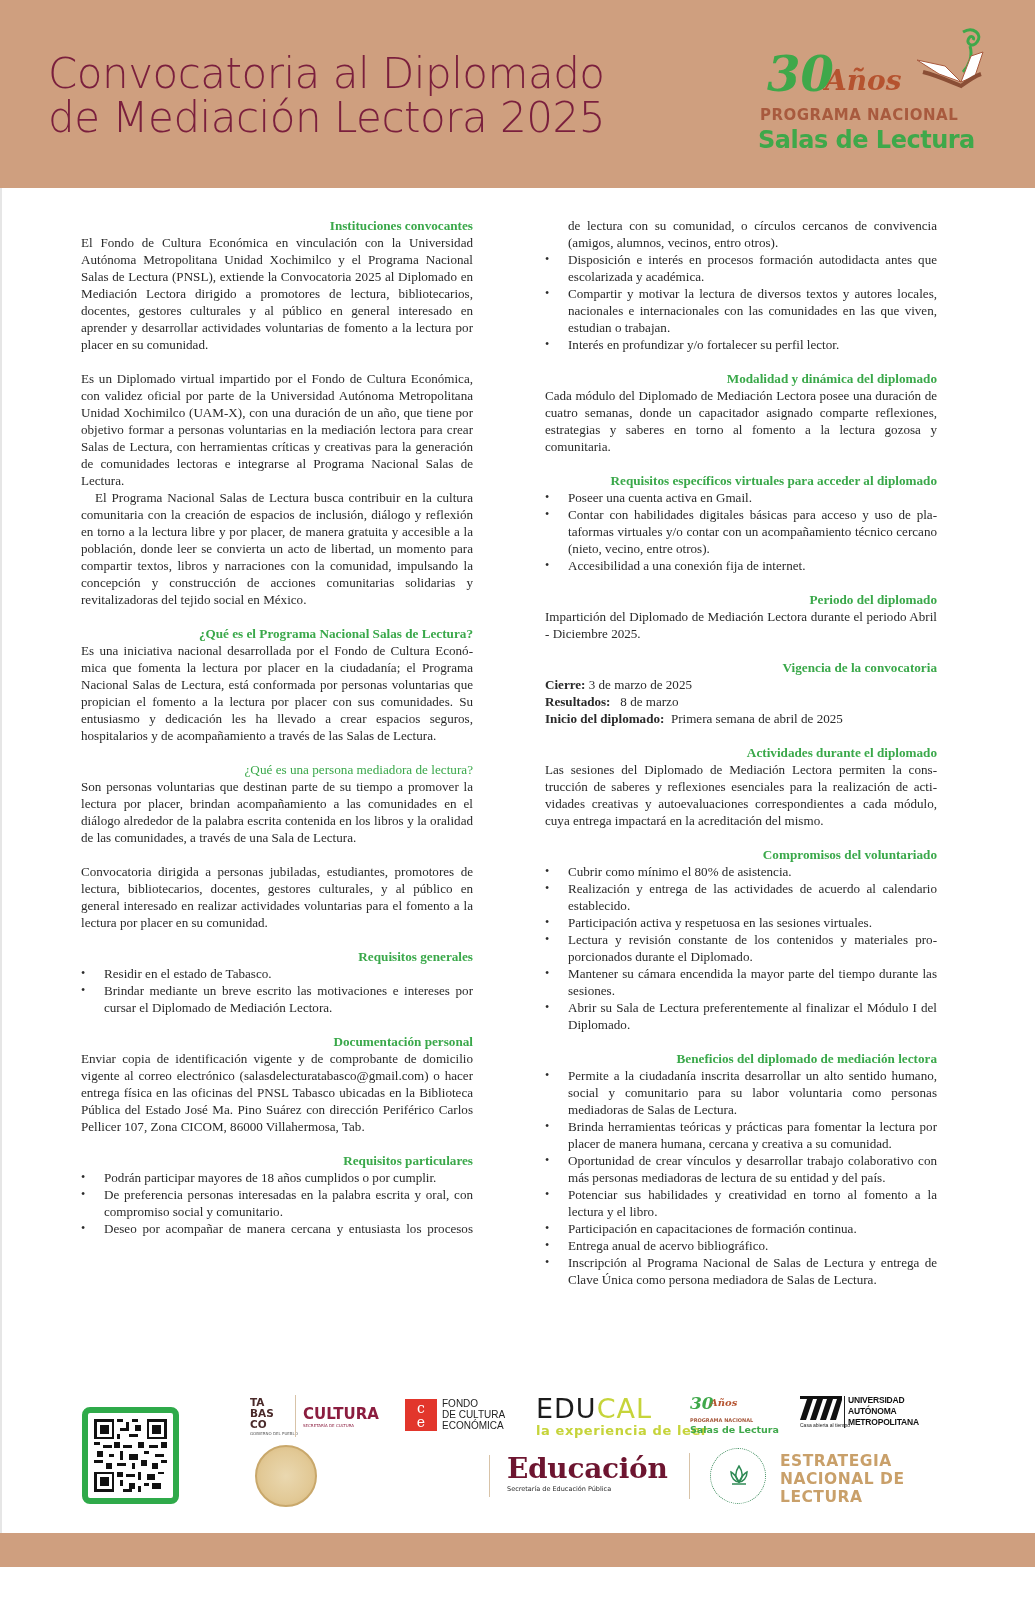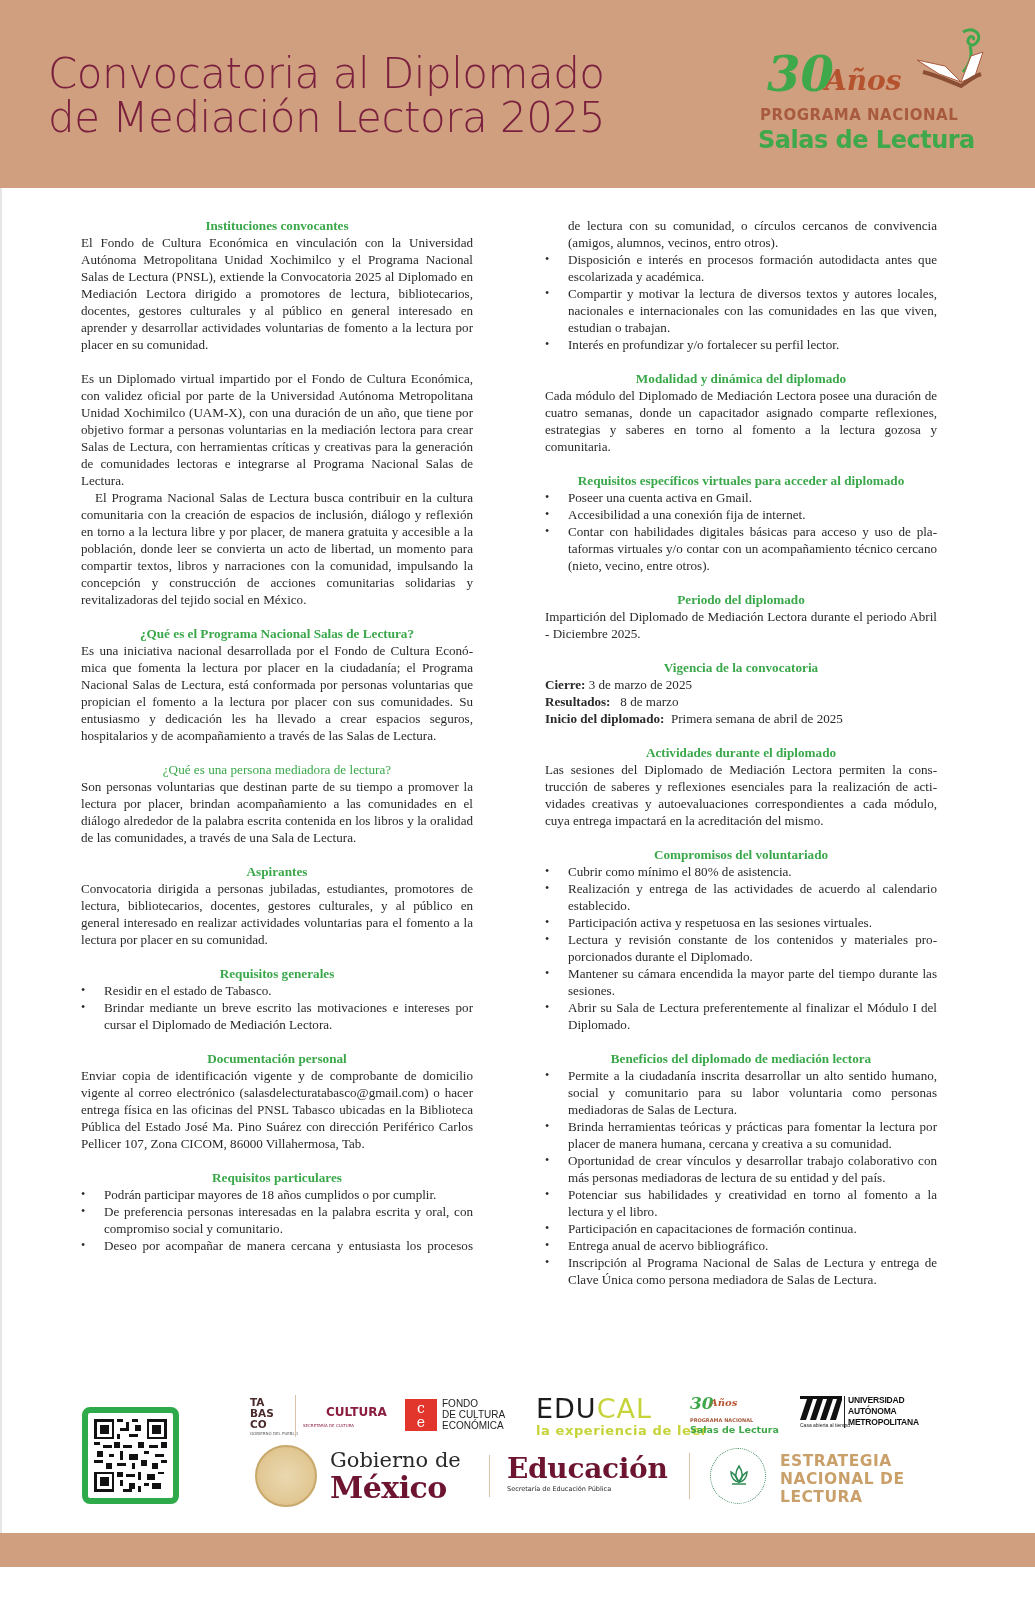--- a/index.html
+++ b/index.html
@@ -14,40 +14,40 @@
   .pnsl-30 { position: absolute; left: 7px; top: 20px; font-family: "DejaVu Serif", serif; font-style: italic; font-weight: bold; font-size: 48px; color: #3fa84a; line-height: 56px; }
   .pnsl-anos { position: absolute; left: 65px; top: 38px; font-family: "DejaVu Serif", serif; font-style: italic; font-weight: bold; font-size: 28px; color: #b5532f; }
   .pnsl-book { position: absolute; left: 155px; top: 0px; width: 70px; height: 70px; }
   .pnsl-prog { position: absolute; left: 0; top: 80px; font-family: "DejaVu Sans", sans-serif; font-weight: bold; font-size: 15px; color: #a85a3e; letter-spacing: 0.5px; white-space: nowrap; }
   .pnsl-salas { position: absolute; left: -2px; top: 100px; font-family: "DejaVu Sans", sans-serif; font-weight: bold; font-size: 24px; color: #3fa84a; white-space: nowrap; letter-spacing: -0.5px; }
 
   .col { position: absolute; top: 217px; width: 392px; font-size: 13.1px; line-height: 17px; text-align: justify; }
   .col-left { left: 81px; }
   .col-right { left: 545px; }
   .section { margin-bottom: 17px; }
-  .sec-title { color: #3aa84a; font-weight: bold; font-size: 13.2px; line-height: 17px; text-align: center; }
+  .sec-title { color: #3aa84a; font-weight: bold; font-size: 13.2px; line-height: 17px; text-align: right; }
   .sec-title.light { font-weight: normal; }
   p.body { text-align: justify; hyphens: manual; }
   p.indent { text-indent: 14px; }
   ul.bul { list-style: none; }
   ul.bul li { position: relative; padding-left: 23px; text-align: justify; }
   ul.bul li::before { content: "•"; position: absolute; left: 0; top: 0; font-size: 12px; }
   .cont { text-align: justify; padding-left: 23px; }
   .kv b { font-weight: bold; }
 
   .footer-logos { position: absolute; left: 0; top: 1385px; width: 1035px; height: 130px; }
   .qr { position: absolute; left: 82px; top: 22px; width: 97px; height: 97px; border: 6px solid #2faa4a; border-radius: 8px; background: #fff; padding: 6px; }
   .qr svg { width: 100%; height: 100%; }
 
   .logo { position: absolute; }
   .tabasco { left: 250px; top: 10px; width: 130px; height: 44px; }
   .tab-mark { position: absolute; left: 0; top: 2px; font-family: "DejaVu Sans", sans-serif; font-weight: bold; font-size: 10.5px; line-height: 11px; color: #4a2a2a; }
   .tab-gob { position: absolute; left: 0; top: 36px; font-family: "DejaVu Sans", sans-serif; font-size: 4px; color: #555; white-space: nowrap; }
   .tab-sep { position: absolute; left: 45px; top: 0; width: 1px; height: 42px; background: #d8c3a8; }
-  .tab-cultura { position: absolute; left: 53px; top: 10px; font-family: "DejaVu Sans", sans-serif; font-weight: bold; font-size: 12px; color: #8b1d3f; margin-left: 23px; }
+  .tab-cultura { position: absolute; left: 53px; top: 10px; font-family: "DejaVu Sans", sans-serif; font-weight: bold; font-size: 15px; color: #8b1d3f; }
   .tab-sub { position: absolute; left: 53px; top: 28px; font-family: "DejaVu Sans", sans-serif; font-size: 4px; color: #8b1d3f; white-space: nowrap; }
 
   .fce { left: 405px; top: 12px; width: 120px; height: 36px; }
   .fce-mark { position: absolute; left: 0; top: 2px; width: 32px; height: 32px; background: #e2362c; color: #fff; font-family: "DejaVu Serif", serif; font-size: 14px; line-height: 14px; text-align: center; padding-top: 2px; }
   .fce-text { position: absolute; left: 37px; top: 1px; font-family: Liberation Sans, sans-serif; font-size: 10px; line-height: 11px; color: #222; white-space: nowrap; }
 
   .educal { left: 536px; top: 10px; width: 120px; height: 40px; }
   .educal-word { font-family: "DejaVu Sans", sans-serif; font-size: 27px; line-height: 28px; color: #1c1c1c; letter-spacing: 1px; white-space: nowrap; }
   .educal-word .cal { color: #c6d43a; }
   .educal-sub { font-family: "DejaVu Sans", sans-serif; font-size: 13px; color: #c6d43a; letter-spacing: 0.6px; white-space: nowrap; font-weight: bold; }
@@ -116,21 +116,20 @@
   </div>
   <div class="section">
     <div class="sec-title">¿Qué es el Programa Nacional Salas de Lectura?</div>
     <p class="body">Es una iniciativa nacional desarrollada por el Fondo de Cultura Econó­mica que fomenta la lectura por placer en la ciudadanía; el Programa Nacional Salas de Lectura, está conformada por personas voluntarias que propician el fomento a la lectura por placer con sus comunidades. Su entusiasmo y dedicación les ha llevado a crear espacios seguros, hospitalarios y de acompañamiento a través de las Salas de Lectura.</p>
   </div>
   <div class="section">
     <div class="sec-title light">¿Qué es una persona mediadora de lectura?</div>
     <p class="body">Son personas voluntarias que destinan parte de su tiempo a promover la lectura por placer, brindan acompañamiento a las comunidades en el diálogo alrededor de la palabra escrita contenida en los libros y la oralidad de las comunidades, a través de una Sala de Lectura.</p>
   </div>
   <div class="section">
-    <div class="sec-title">Aspirantes</div>
     <p class="body">Convocatoria dirigida a personas jubiladas, estudiantes, promotores de lectura, bibliotecarios, docentes, gestores culturales, y al público en general interesado en realizar actividades voluntarias para el fomento a la lectura por placer en su comunidad.</p>
   </div>
   <div class="section">
     <div class="sec-title">Requisitos generales</div>
     <ul class="bul">
       <li>Residir en el estado de Tabasco.</li>
       <li>Brindar mediante un breve escrito las motivaciones e intereses por cursar el Diplomado de Mediación Lectora.</li>
     </ul>
   </div>
   <div class="section">
@@ -157,22 +156,22 @@
     </ul>
   </div>
   <div class="section">
     <div class="sec-title">Modalidad y dinámica del diplomado</div>
     <p class="body">Cada módulo del Diplomado de Mediación Lectora posee una dura­ción de cuatro semanas, donde un capacitador asignado comparte re­flexiones, estrategias y saberes en torno al fomento a la lectura gozosa y comunitaria.</p>
   </div>
   <div class="section">
     <div class="sec-title">Requisitos específicos virtuales para acceder al diplomado</div>
     <ul class="bul">
       <li>Poseer una cuenta activa en Gmail.</li>
+      <li>Contar con habilidades digitales básicas para acceso y uso de pla­taformas virtuales y/o contar con un acompañamiento técnico cercano (nieto, vecino, entre otros).</li>
       <li>Accesibilidad a una conexión fija de internet.</li>
-      <li>Contar con habilidades digitales básicas para acceso y uso de pla­taformas virtuales y/o contar con un acompañamiento técnico cercano (nieto, vecino, entre otros).</li>
     </ul>
   </div>
   <div class="section">
     <div class="sec-title">Periodo del diplomado</div>
     <p class="body">Impartición del Diplomado de Mediación Lectora durante el periodo Abril - Diciembre 2025.</p>
   </div>
   <div class="section kv">
     <div class="sec-title">Vigencia de la convocatoria</div>
     <div><b>Cierre:</b> <span>3 de marzo de 2025</span></div>
     <div><b>Resultados:</b>&nbsp;&nbsp; <span>8 de marzo</span></div>
@@ -301,24 +300,20 @@
     <div class="uam-casa">Casa abierta al tiempo</div>
     <div class="uam-sep"></div>
     <div class="uam-text">
       <div>UNIVERSIDAD</div>
       <div>AUTÓNOMA</div>
       <div>METROPOLITANA</div>
     </div>
   </div>
 
   <div class="logo escudo"></div>
-  <div class="logo gobmx">
-    <div class="gob-de">Gobierno de</div>
-    <div class="gob-mx">México</div>
-  </div>
   <div class="logo vsep1"></div>
   <div class="logo educacion">
     <div class="edu-word">Educación</div>
     <div class="edu-sub">Secretaría de Educación Pública</div>
   </div>
   <div class="logo vsep2"></div>
   <div class="logo enl-seal">
     <svg class="leaf" viewBox="0 0 24 24">
       <path d="M12 2 C8 8 8 14 12 18 C16 14 16 8 12 2 Z" fill="none" stroke="#2f8a55" stroke-width="1.5"></path>
       <path d="M4 8 C4 14 8 18 12 18 C10 14 8 10 4 8 Z" fill="none" stroke="#2f8a55" stroke-width="1.5"></path>

